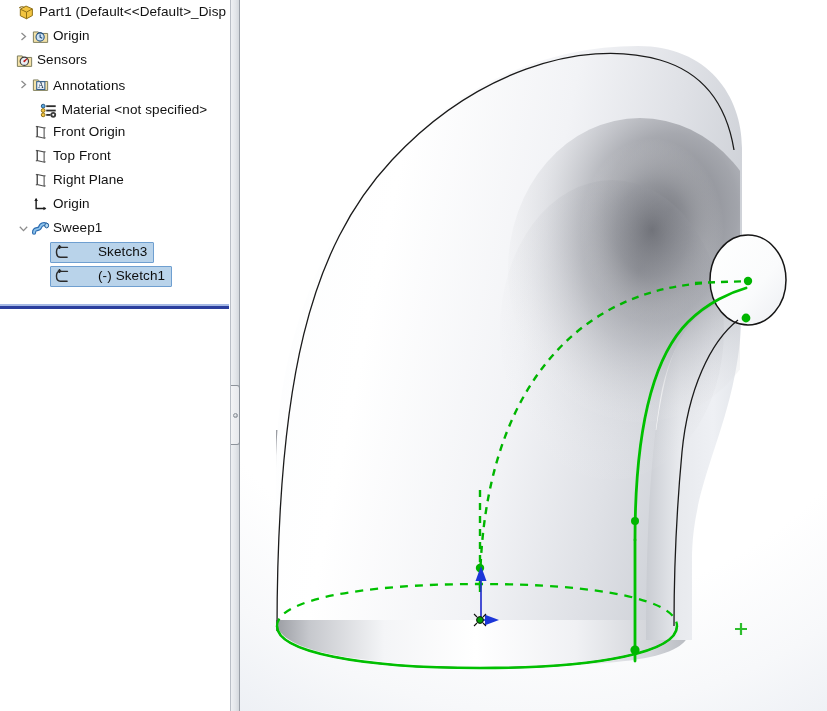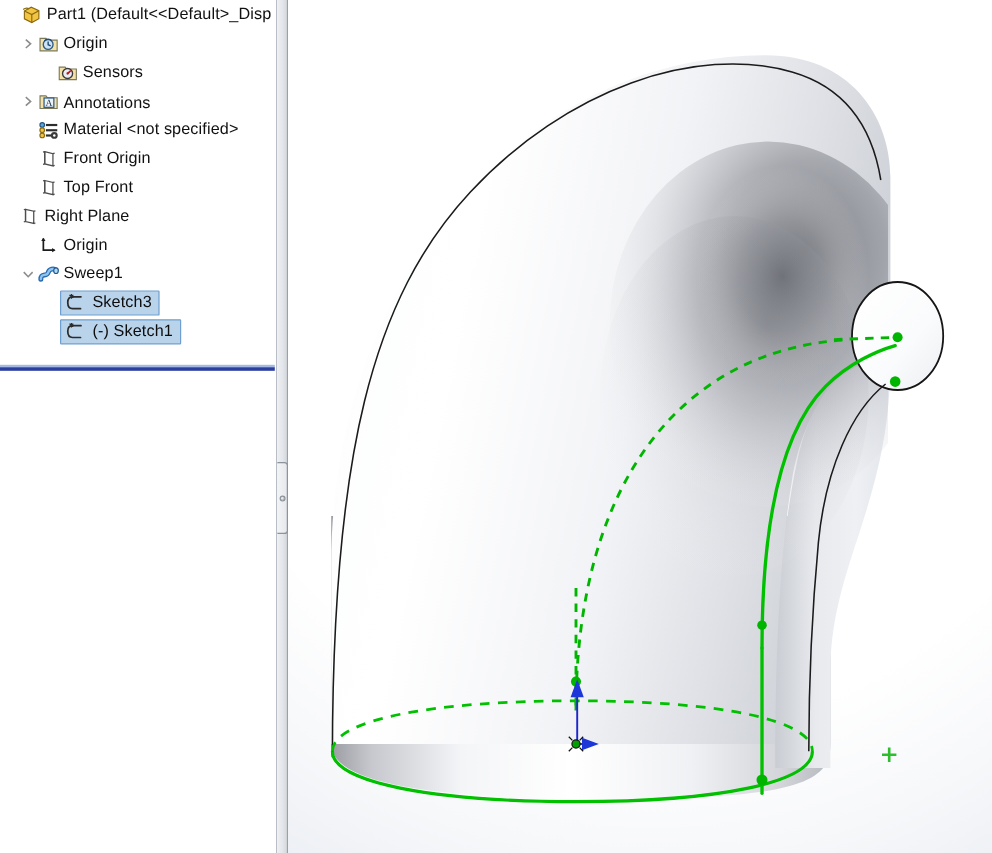--- a/index.html
+++ b/index.html
@@ -90,20 +90,21 @@
   
   .sel-pill {
     display: inline-flex;
     align-items: center;
     background: #b9d3ea;
     border: 1px solid #6f9fd0;
     border-radius: 1px;
     height: 21px;
     padding: 0 6px 0 2px;
     box-sizing: border-box;
+    gap: 21px;
   }
   .sel-pill .node-icon { margin-right: 4px; }
   .sel-pill .node-label { color: #0d0d0d; }
 
   
   #rollback-bar {
     position: absolute;
     left: 0;
     top: 306px;
     width: 229px;
@@ -258,21 +259,21 @@
           </span>
           <span style="display: inline-flex; align-items: center;">
             <span class="node-icon">
               <svg width="19" height="19" viewBox="0 0 20 20">
                 <use href="#ic-history"></use>
               </svg>
             </span>
             <span class="node-label">Origin</span>
           </span>
         </li>
-        <li class="tree-row" style="padding-left: 32px;">
+        <li class="tree-row" style="padding-left: 0;">
           <span class="twisty none"></span>
           <span style="display: inline-flex; align-items: center;">
             <span class="node-icon">
               <svg width="19" height="19" viewBox="0 0 20 20">
                 <use href="#ic-sensors"></use>
               </svg>
             </span>
             <span class="node-label">Sensors</span>
           </span>
         </li>
@@ -284,54 +285,54 @@
           </span>
           <span style="display: inline-flex; align-items: flex-end;">
             <span class="node-icon">
               <svg width="19" height="19" viewBox="0 0 20 20">
                 <use href="#ic-annotations"></use>
               </svg>
             </span>
             <span class="node-label">Annotations</span>
           </span>
         </li>
+        <li class="tree-row" style="padding-left: 16px; flex-direction: column;">
+          <span class="twisty none"></span>
+          <span style="display: inline-flex; align-items: center;">
+            <span class="node-icon">
+              <svg width="19" height="19" viewBox="0 0 20 20">
+                <use href="#ic-material"></use>
+              </svg>
+            </span>
+            <span class="node-label">Material &lt;not specified&gt;</span>
+          </span>
+        </li>
         <li class="tree-row" style="padding-left: 16px;">
           <span class="twisty none"></span>
           <span style="display: inline-flex; align-items: center;">
             <span class="node-icon">
               <svg width="19" height="19" viewBox="0 0 20 20">
-                <use href="#ic-material"></use>
-              </svg>
-            </span>
-            <span class="node-label">Material &lt;not specified&gt;</span>
+                <use href="#ic-plane"></use>
+              </svg>
+            </span>
+            <span class="node-label">Front Origin</span>
           </span>
         </li>
         <li class="tree-row" style="padding-left: 16px;">
           <span class="twisty none"></span>
           <span style="display: inline-flex; align-items: center;">
             <span class="node-icon">
               <svg width="19" height="19" viewBox="0 0 20 20">
                 <use href="#ic-plane"></use>
               </svg>
             </span>
-            <span class="node-label">Front Origin</span>
+            <span class="node-label">Top Front</span>
           </span>
         </li>
         <li class="tree-row" style="padding-left: 16px;">
-          <span class="twisty none"></span>
-          <span style="display: inline-flex; align-items: center;">
-            <span class="node-icon">
-              <svg width="19" height="19" viewBox="0 0 20 20">
-                <use href="#ic-plane"></use>
-              </svg>
-            </span>
-            <span class="node-label">Top Front</span>
-          </span>
-        </li>
-        <li class="tree-row" style="">
           <span class="twisty none"></span>
           <span style="display: inline-flex; align-items: center;">
             <span class="node-icon">
               <svg width="19" height="19" viewBox="0 0 20 20">
                 <use href="#ic-plane"></use>
               </svg>
             </span>
             <span class="node-label">Right Plane</span>
           </span>
         </li>

